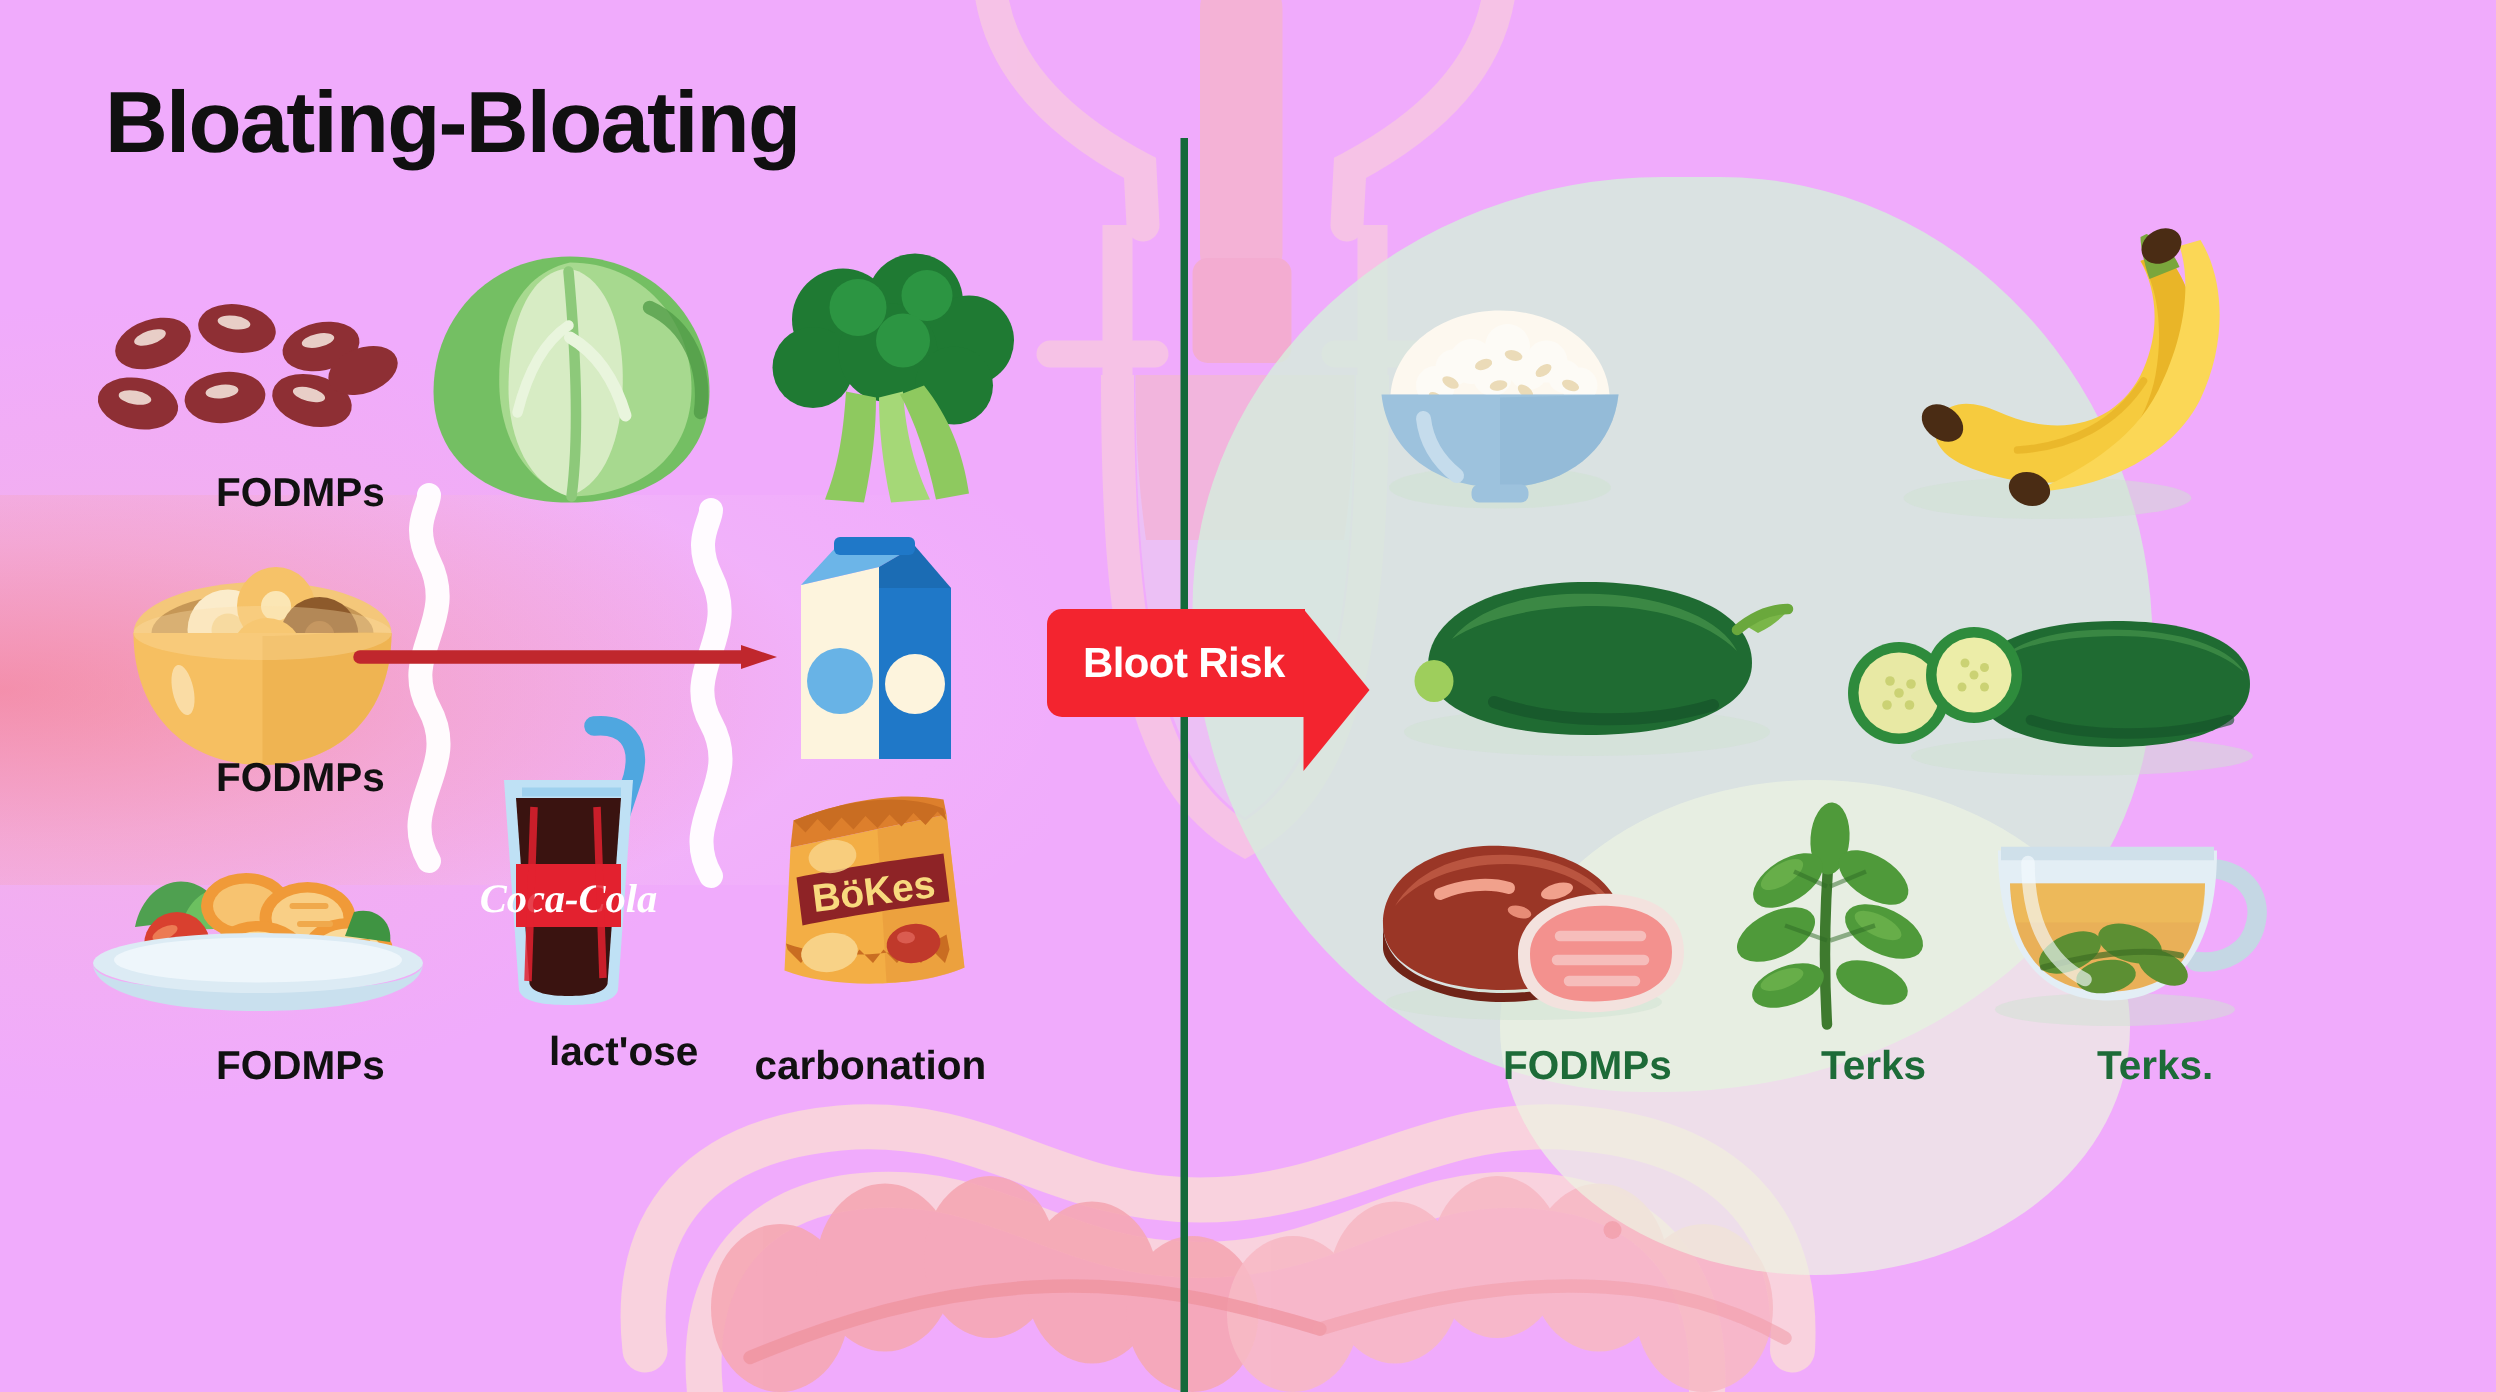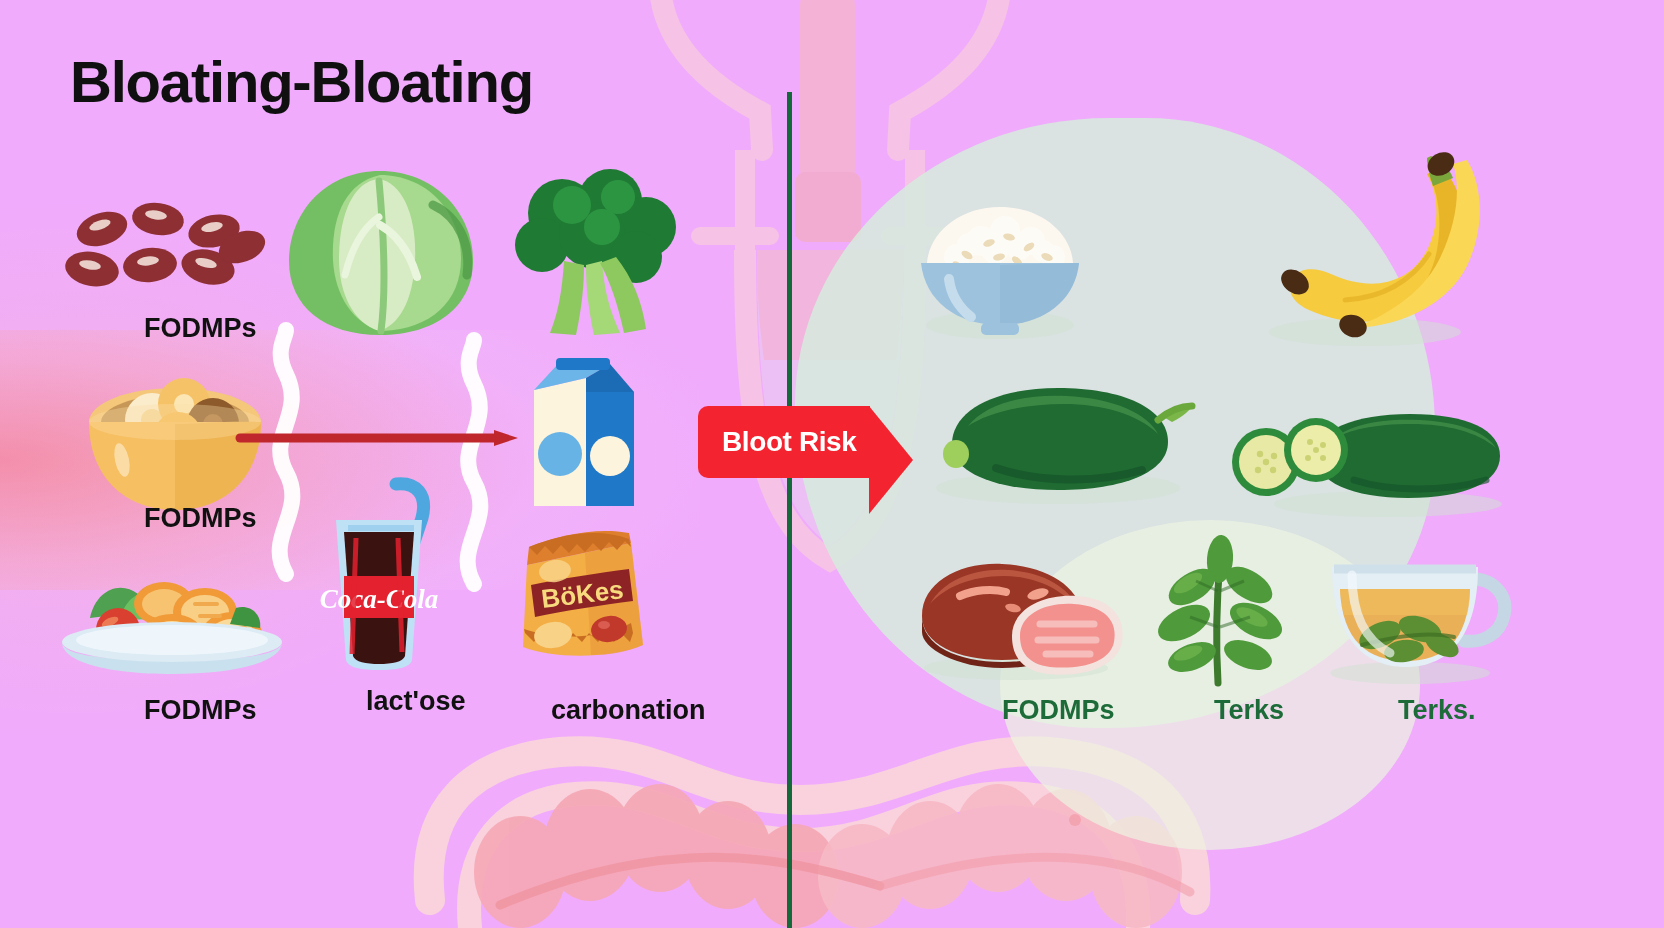--- a/index.html
+++ b/index.html
@@ -237,21 +237,21 @@
 
   <svg class="mini-arrow" viewBox="0 0 280 16">
     <path d="M0 8 H258" stroke="#c0272d" stroke-width="9" stroke-linecap="round"></path>
     <path d="M254 0 L278 8 L254 16 Z" fill="#c0272d"></path>
   </svg>
 
   <div class="lbl lbl-dark" style="left:102px;top:313px">FODMPs</div>
   <div class="lbl lbl-dark" style="left:102px;top:503px">FODMPs</div>
   <div class="lbl lbl-dark" style="left:102px;top:695px">FODMPs</div>
   <div class="lbl lbl-dark" style="left:324px;top:686px">lact'ose</div>
-  <div class="lbl lbl-dark" style="left:509px;top:695px">carbonation</div>
+  <div class="lbl lbl-dark" style="left:461px;top:695px">carbonation</div>
 
   <div class="risk-banner">
     <div class="risk-body">
       <span class="risk-text">Bloot Risk</span>
     </div>
     <div class="risk-head"></div>
   </div>
 
   <svg style="position:absolute;left:905px;top:185px" width="190" height="160" viewBox="0 0 190 160">
     <ellipse cx="95" cy="140" rx="74" ry="14" fill="#cfe2d2" opacity=".55"></ellipse>

